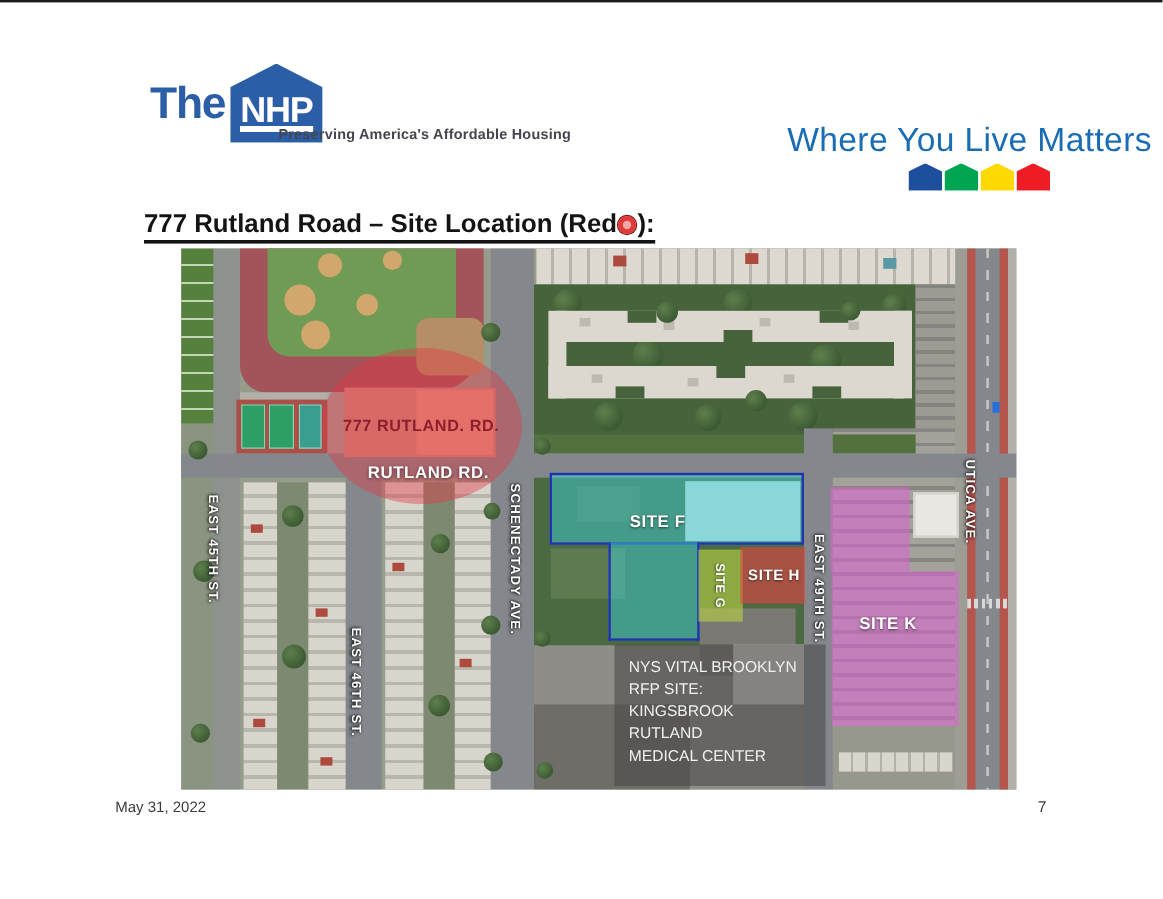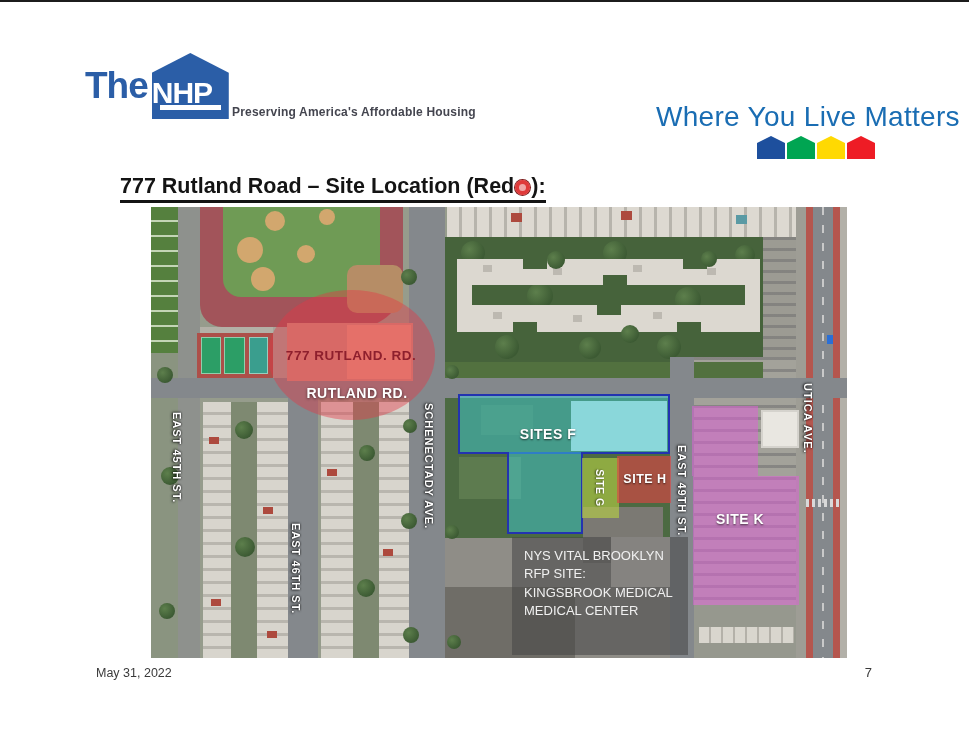--- a/index.html
+++ b/index.html
@@ -7,21 +7,21 @@
         font-family:"Liberation Sans",sans-serif;}
   .ab{position:absolute;display:block;font-style:normal;}
   .top-edge{left:0;top:0;width:969px;height:2px;background:#1c1c1c;}
 
   
   .logo{left:85px;top:53px;width:340px;height:74px;}
   .logo-row{display:flex;align-items:flex-start;}
   .logo-the,.logo-foundation{font-size:37px;font-weight:bold;line-height:66px;letter-spacing:-1px;}
   .logo-house{position:relative;width:77px;height:66px;margin:0 4px;
       clip-path:polygon(0 30%,50% 0,100% 30%,100% 100%,0 100%);
-      display:flex;align-items:center;}
+      display:flex;align-items:center;justify-content:center;}
   .logo-nhp{color:#fff;font-size:30px;font-weight:bold;margin-top:14px;letter-spacing:-1px;}
   .logo-house-line{position:absolute;left:8px;right:8px;bottom:9px;height:5px;background:#fff;}
   .logo-tagline{position:absolute;left:147px;top:52px;font-size:12px;font-weight:bold;
       color:#44454f;letter-spacing:0.2px;white-space:nowrap;}
 
   
   .motto{left:656px;top:101px;font-size:28px;letter-spacing:0.3px;}
   .mini-houses{left:757px;top:136px;display:flex;gap:2px;}
   .mini-house{width:28px;height:23px;clip-path:polygon(0 30%,50% 0,100% 30%,100% 100%,0 100%);}
 
@@ -57,21 +57,21 @@
   .footer-page{left:852px;top:665px;width:20px;text-align:right;font-size:13px;color:#3a3a3a;}
 </style>
 </head>
 <body>
 
 <div class="page">
   <i class="ab top-edge"></i>
 
   <div class="ab logo">
     <div class="logo-row">
-      <span class="logo-the" style="color: rgb(43, 94, 167);">The</span>
+      <span class="logo-the" style="color: rgb(43, 94, 167); margin-left: 40px;">The</span>
       <span class="logo-house" style="background: rgb(43, 94, 167);">
         <span class="logo-nhp">NHP</span>
         <span class="logo-house-line"></span>
       </span>
     </div>
     <span class="logo-tagline">Preserving America's Affordable Housing</span>
   </div>
 
   <div class="ab motto" style="color: rgb(26, 109, 179);">Where You Live Matters</div>
   <div class="ab mini-houses">
@@ -208,31 +208,31 @@
     <i class="overlay" style="left: 307px; top: 187px; width: 212px; height: 60px; border: 2px solid rgb(35, 51, 176); background: rgba(62, 214, 226, 0.45);"></i>
     <i class="overlay" style="left: 356px; top: 245px; width: 76px; height: 82px; border-right: 2px solid rgb(35, 51, 176); border-bottom: 2px solid rgb(35, 51, 176); border-left: 2px solid rgb(35, 51, 176); border-image: initial; border-top: none rgb(35, 51, 176); background: rgba(62, 214, 226, 0.45);"></i>
     <i class="overlay" style="left: 431px; top: 251px; width: 37px; height: 60px; background: rgba(186, 214, 66, 0.6);"></i>
     <i class="overlay" style="left: 466px; top: 249px; width: 54px; height: 47px; background: rgba(224, 68, 68, 0.62);"></i>
     <i class="overlay" style="left: 541px; top: 199px; width: 66px; height: 70px; background: rgba(221, 99, 214, 0.55);"></i>
     <i class="overlay" style="left: 542px; top: 269px; width: 106px; height: 129px; background: rgba(221, 99, 214, 0.55);"></i>
 
     <div class="ab info-box">
       <div>NYS VITAL BROOKLYN</div>
       <div>RFP SITE:</div>
-      <div>KINGSBROOK MEDICAL</div>
+      <div>KINGSBROOK RUTLAND</div>
       <div>MEDICAL CENTER</div>
     </div>
 
     <span class="street-label" style="left:20px;top:205px;">EAST 45TH ST.</span>
     <span class="street-label" style="left:139px;top:316px;">EAST 46TH ST.</span>
     <span class="street-label" style="left:272px;top:196px;">SCHENECTADY AVE.</span>
     <span class="street-label" style="left:525px;top:238px;">EAST 49TH ST.</span>
     <span class="street-label" style="left:651px;top:176px;">UTICA AVE.</span>
 
-    <span class="site-label" style="left:397px;top:227px;">SITES F</span>
+    <span class="site-label" style="left:397px;top:227px;">SITE F</span>
     <span class="site-label vert" style="left:449px;top:281px;">SITE G</span>
     <span class="site-label" style="left:494px;top:272px;font-size:12.5px;">SITE H</span>
     <span class="site-label" style="left:589px;top:312px;">SITE K</span>
   </div>
 
   <div class="ab footer-date">May 31, 2022</div>
   <div class="ab footer-page">7</div>
 </div>
 
 </body></html>

